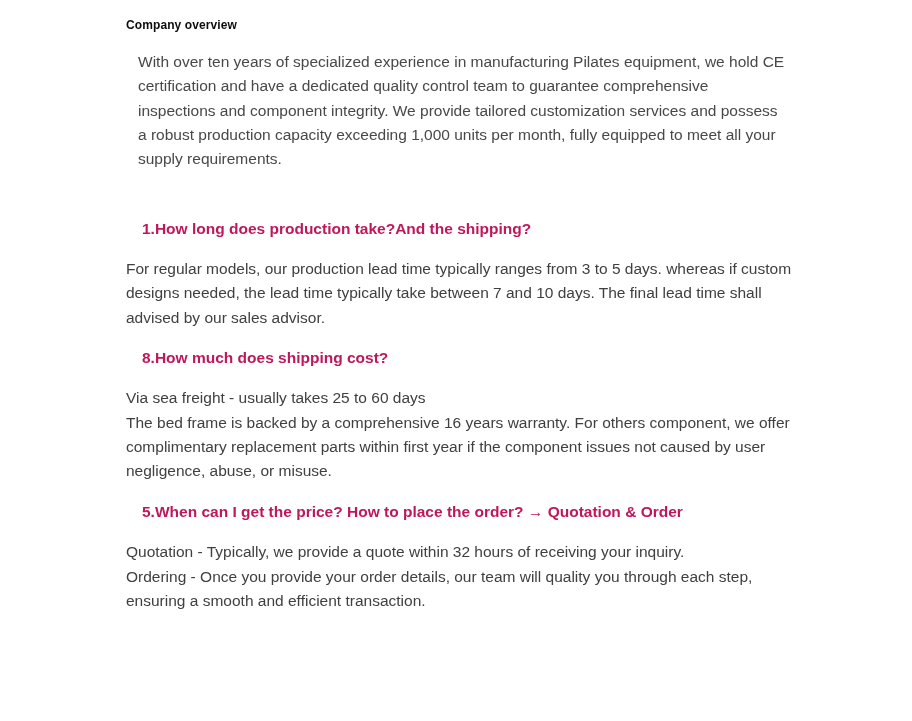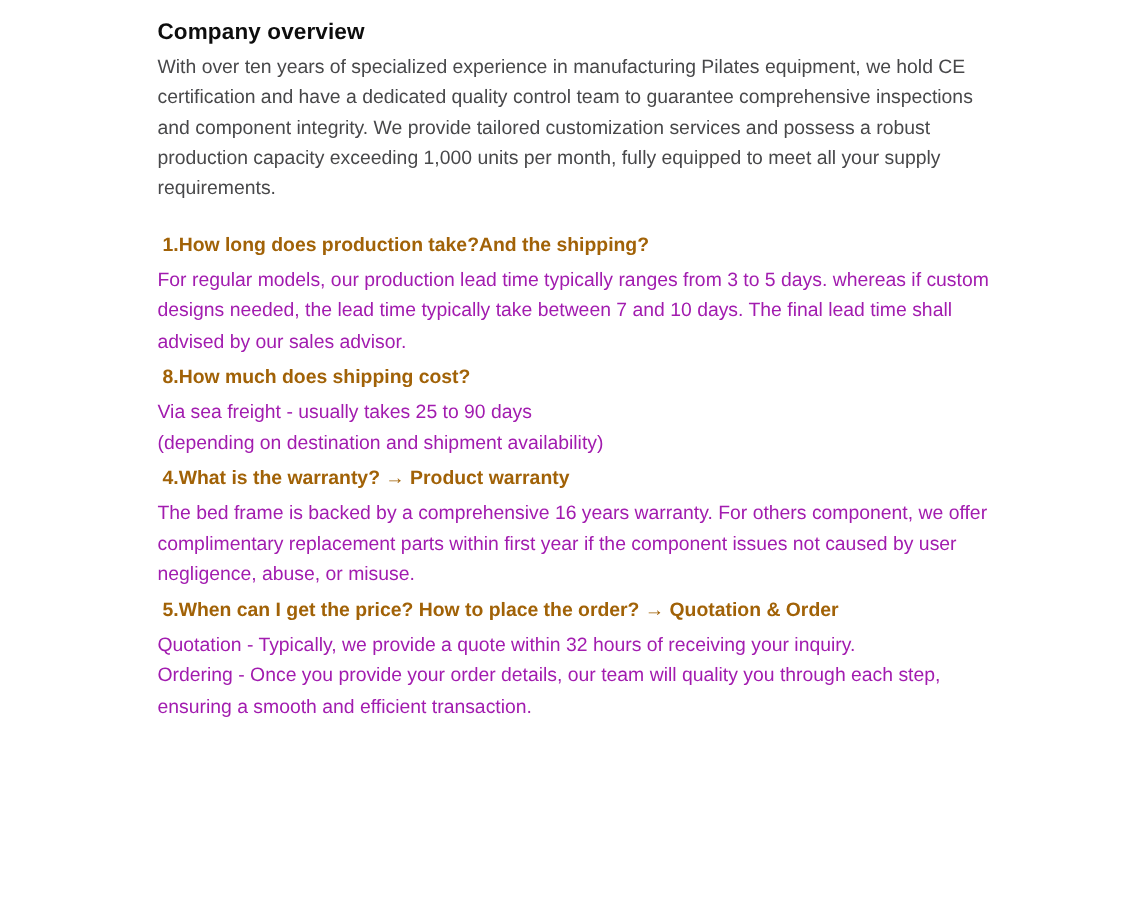--- a/index.html
+++ b/index.html
@@ -16,49 +16,49 @@
     font-family: "Liberation Sans", "DejaVu Sans", sans-serif;
   }
   #content {
     position: absolute;
     top: 12px;
     left: 126px;
     width: 676px;
   }
   .page-title {
     margin: 0 0 4px 0;
-    font-size: 18px;
+    font-size: 12px;
     line-height: 26px;
     font-weight: 700;
     color: #0d0d0d;
     letter-spacing: 0.1px;
   }
   .body-text {
-    margin: 0;
+    margin: 12px;
     font-size: 15.5px;
     line-height: 24.35px;
     font-weight: 400;
     color: #48484a;
   }
   .spacer {
     height: 17px;
   }
   .faq-question {
-    margin: 4px;
+    margin: 16px;
     font-size: 15.5px;
     line-height: 24.35px;
     font-weight: 700;
-    color: #a16207;
+    color: #be185d;
   }
   .faq-answer {
     margin: 0;
     font-size: 15.5px;
     line-height: 24.35px;
     font-weight: 400;
-    color: #a21caf;
+    color: #404040;
   }
 </style>
 </head>
 <body>
 
 <div id="page">
   <div id="content">
 
     <h2 class="page-title">Company overview</h2>
 
@@ -66,27 +66,25 @@
 
     <div class="spacer"></div>
 
     <section>
       <p class="faq-question">1.How long does production take?And the shipping?</p>
       <p class="faq-answer">For regular models, our production lead time typically ranges from 3 to 5 days. whereas if custom designs needed, the lead time typically take between 7 and 10 days. The final lead time shall advised by our sales advisor.</p>
     </section>
 
     <section>
       <p class="faq-question">8.How much does shipping cost?</p>
-      <p class="faq-answer">Via sea freight - usually takes 25 to 90 days</p>
-      <p class="faq-answer">(depending on destination and shipment availability)</p>
+      <p class="faq-answer">Via sea freight - usually takes 25 to 60 days</p>
     </section>
 
 
     <section>
-      <p class="faq-question">4.What is the warranty? → Product warranty</p>
       <p class="faq-answer">The bed frame is backed by a comprehensive 16 years warranty. For others component, we offer complimentary replacement parts within first year if the component issues not caused by user negligence, abuse, or misuse.</p>
     </section>
 
     <section>
       <p class="faq-question">5.When can I get the price? How to place the order? → Quotation &amp; Order</p>
       <p class="faq-answer">Quotation - Typically, we provide a quote within 32 hours of receiving your inquiry.</p>
       <p class="faq-answer">Ordering - Once you provide your order details, our team will quality you through each step, ensuring a smooth and efficient transaction.</p>
     </section>
 
   </div>

